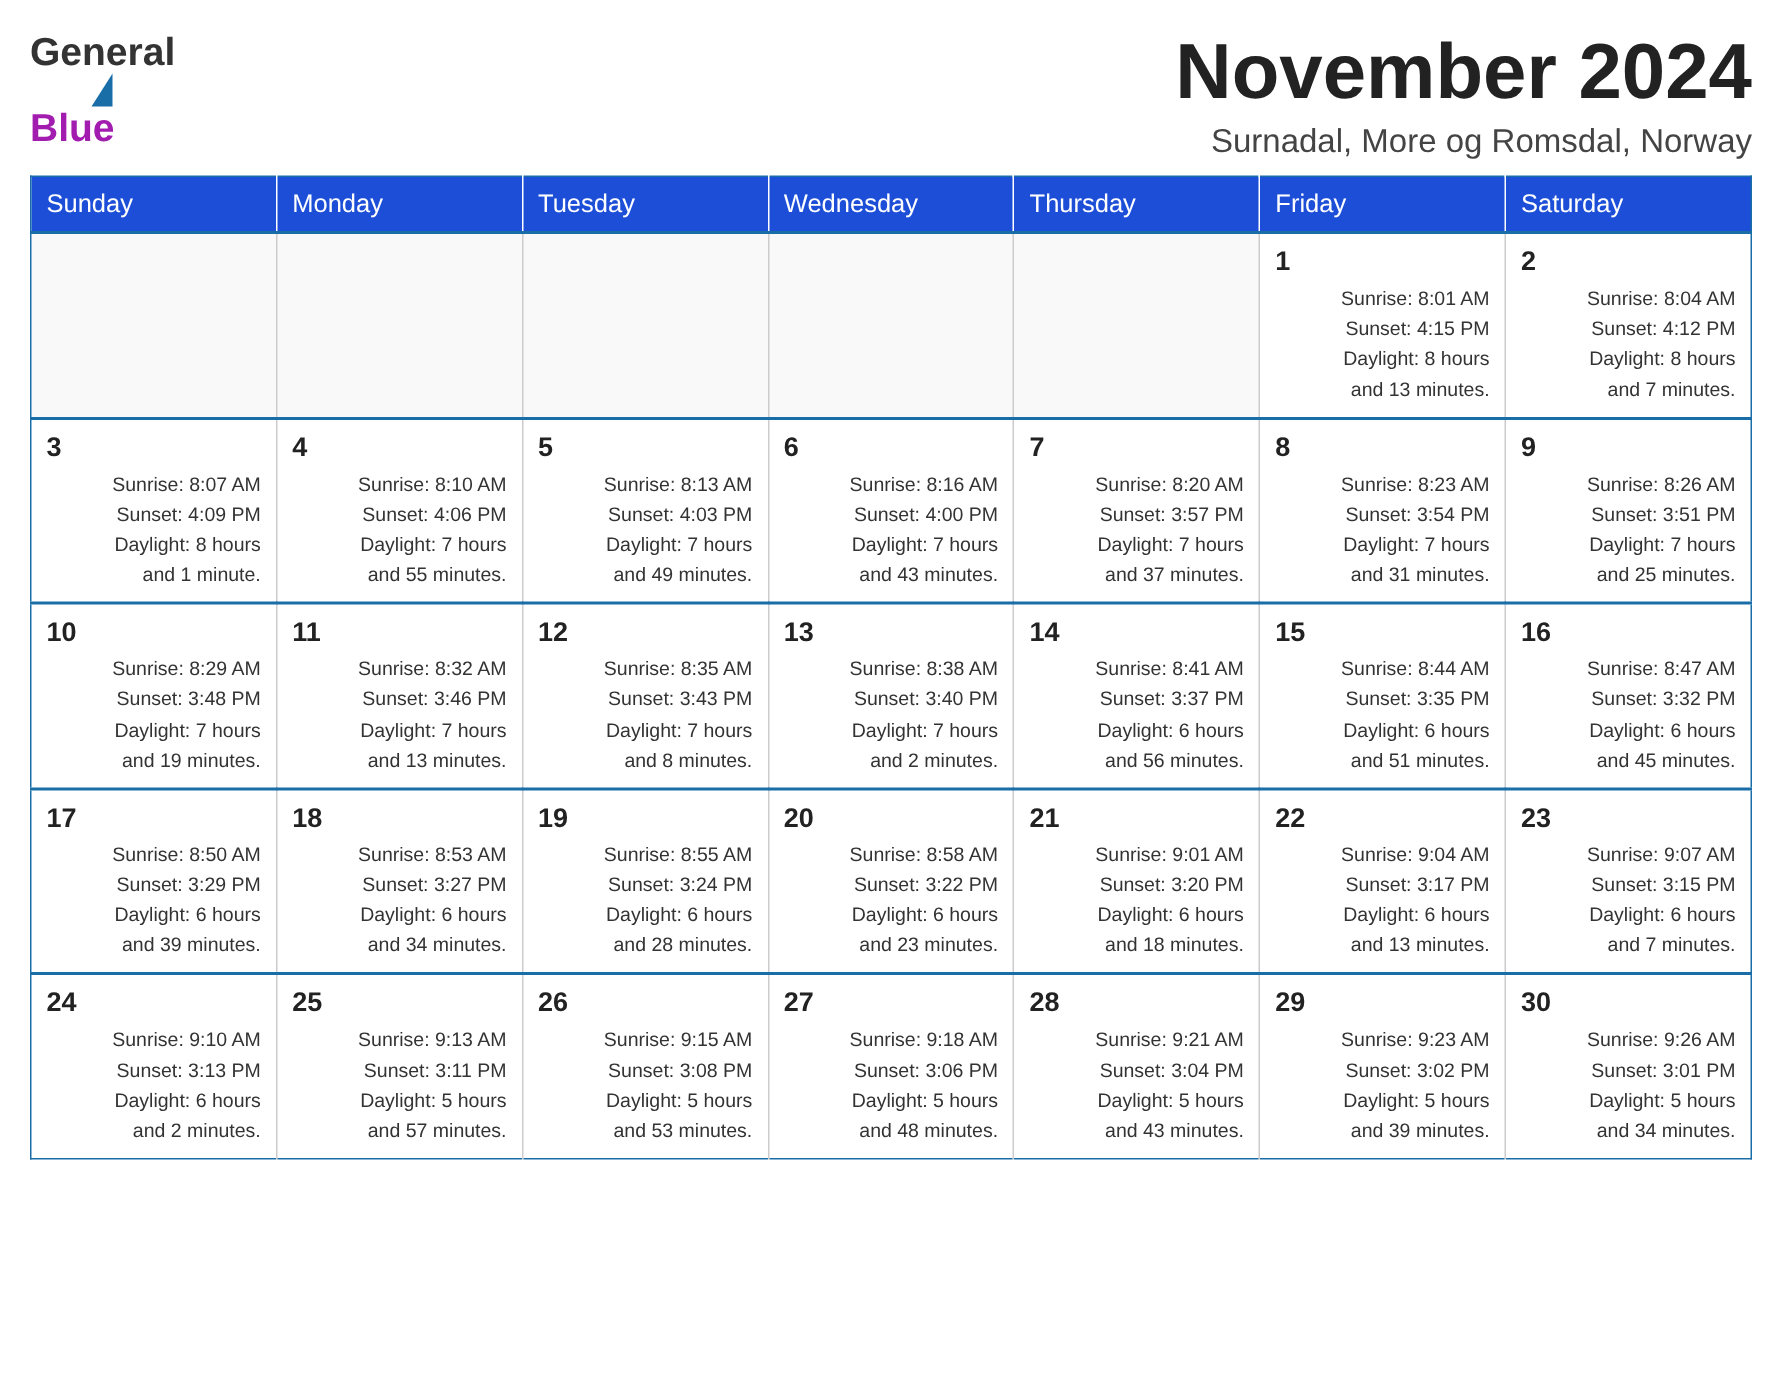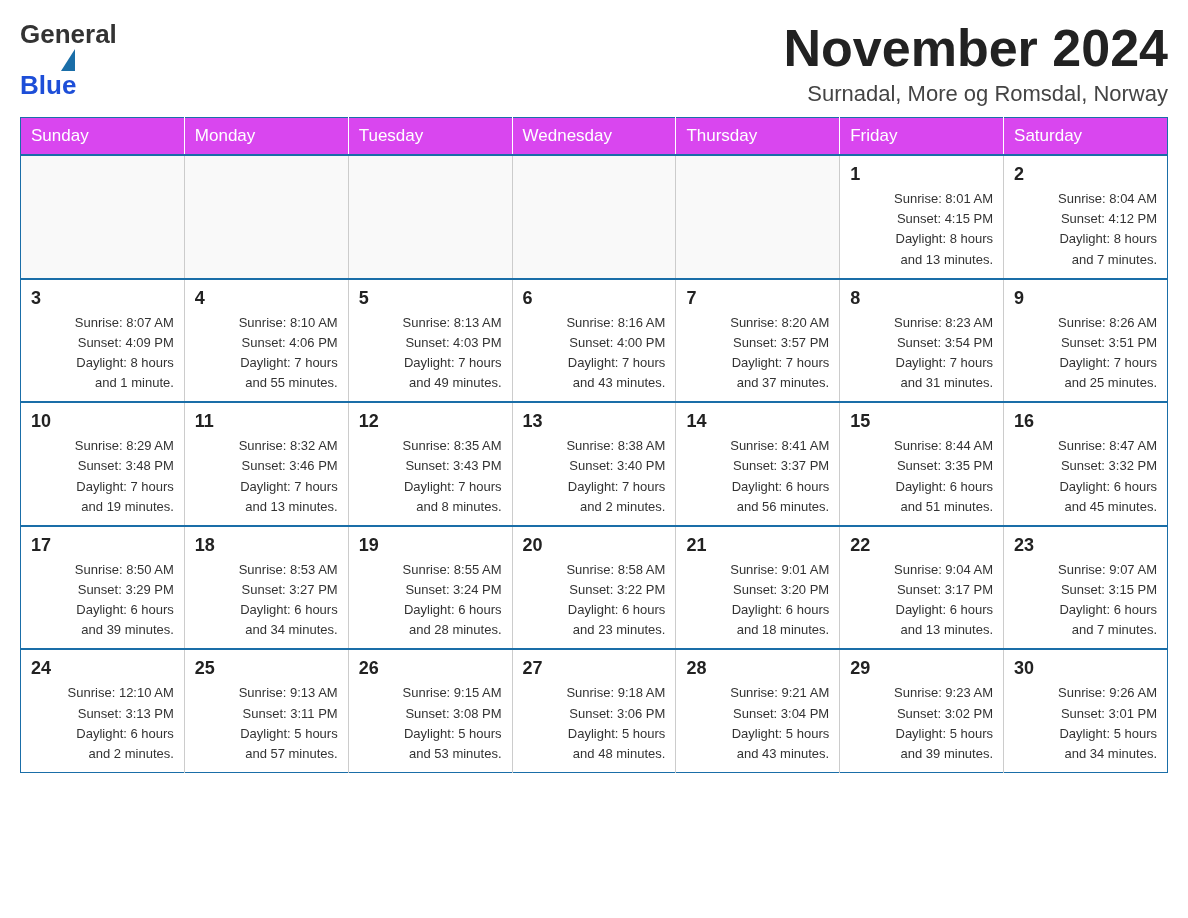--- a/index.html
+++ b/index.html
@@ -36,21 +36,21 @@
     }
     .logo-triangle {
       width: 0;
       height: 0;
       border-left: 14px solid transparent;
       border-bottom: 22px solid #1a6ea8;
       margin-left: 2px;
       margin-right: 2px;
     }
     .logo-blue {
-      color: #1d4ed8;
+      color: #a21caf;
       font-size: 26px;
       font-weight: bold;
     }
     .title-section {
       text-align: right;
     }
     .month-title {
       font-size: 52px;
       font-weight: bold;
       color: #222;
@@ -60,21 +60,21 @@
       font-size: 22px;
       color: #444;
       margin-top: 4px;
     }
     .calendar {
       width: 100%;
       border-collapse: collapse;
       border: 1px solid #1a6ea8;
     }
     .calendar thead tr {
-      background-color: #d946ef;
+      background-color: #1d4ed8;
     }
     .calendar thead th {
       color: #fff;
       font-size: 17px;
       font-weight: normal;
       padding: 8px 10px;
       text-align: left;
       border-right: 1px solid #fff;
       width: calc(100% / 7);
     }
@@ -313,21 +313,21 @@
           <span class="day-number">23</span>
           <div class="day-info" style="white-space: pre-line; margin-left: 28px;">Sunrise: 9:07 AM
 Sunset: 3:15 PM
 Daylight: 6 hours
 and 7 minutes.</div>
         </td>
       </tr>
       <tr>
         <td>
           <span class="day-number">24</span>
-          <div class="day-info" style="white-space: pre-line;">Sunrise: 12:10 AM
+          <div class="day-info" style="white-space: pre-line;">Sunrise: 9:10 AM
 Sunset: 3:13 PM
 Daylight: 6 hours
 and 2 minutes.</div>
         </td>
         <td>
           <span class="day-number">25</span>
           <div class="day-info" style="white-space: pre-line;">Sunrise: 9:13 AM
 Sunset: 3:11 PM
 Daylight: 5 hours
 and 57 minutes.</div>

